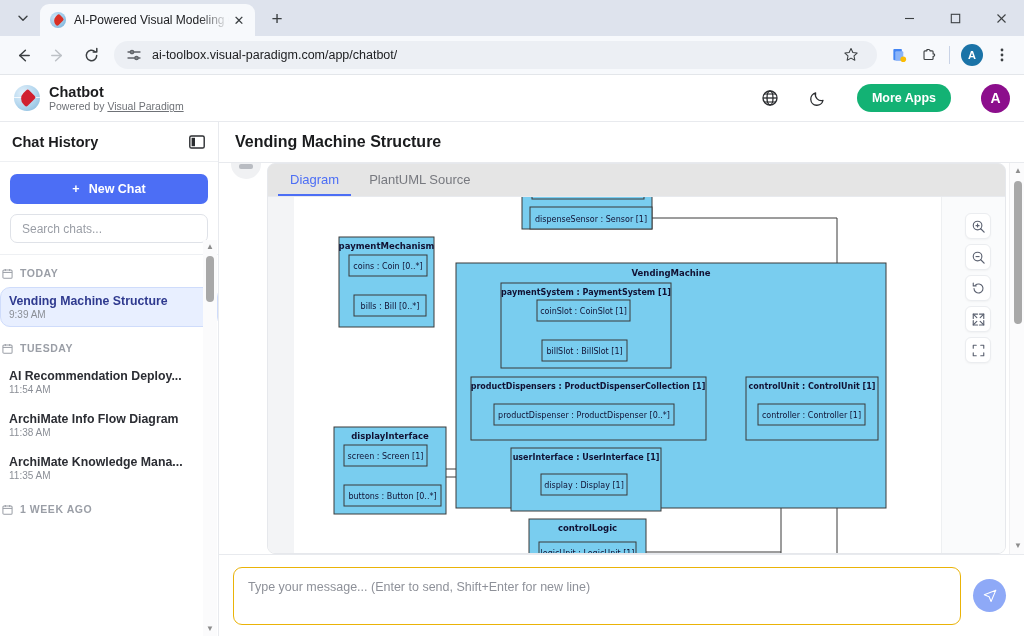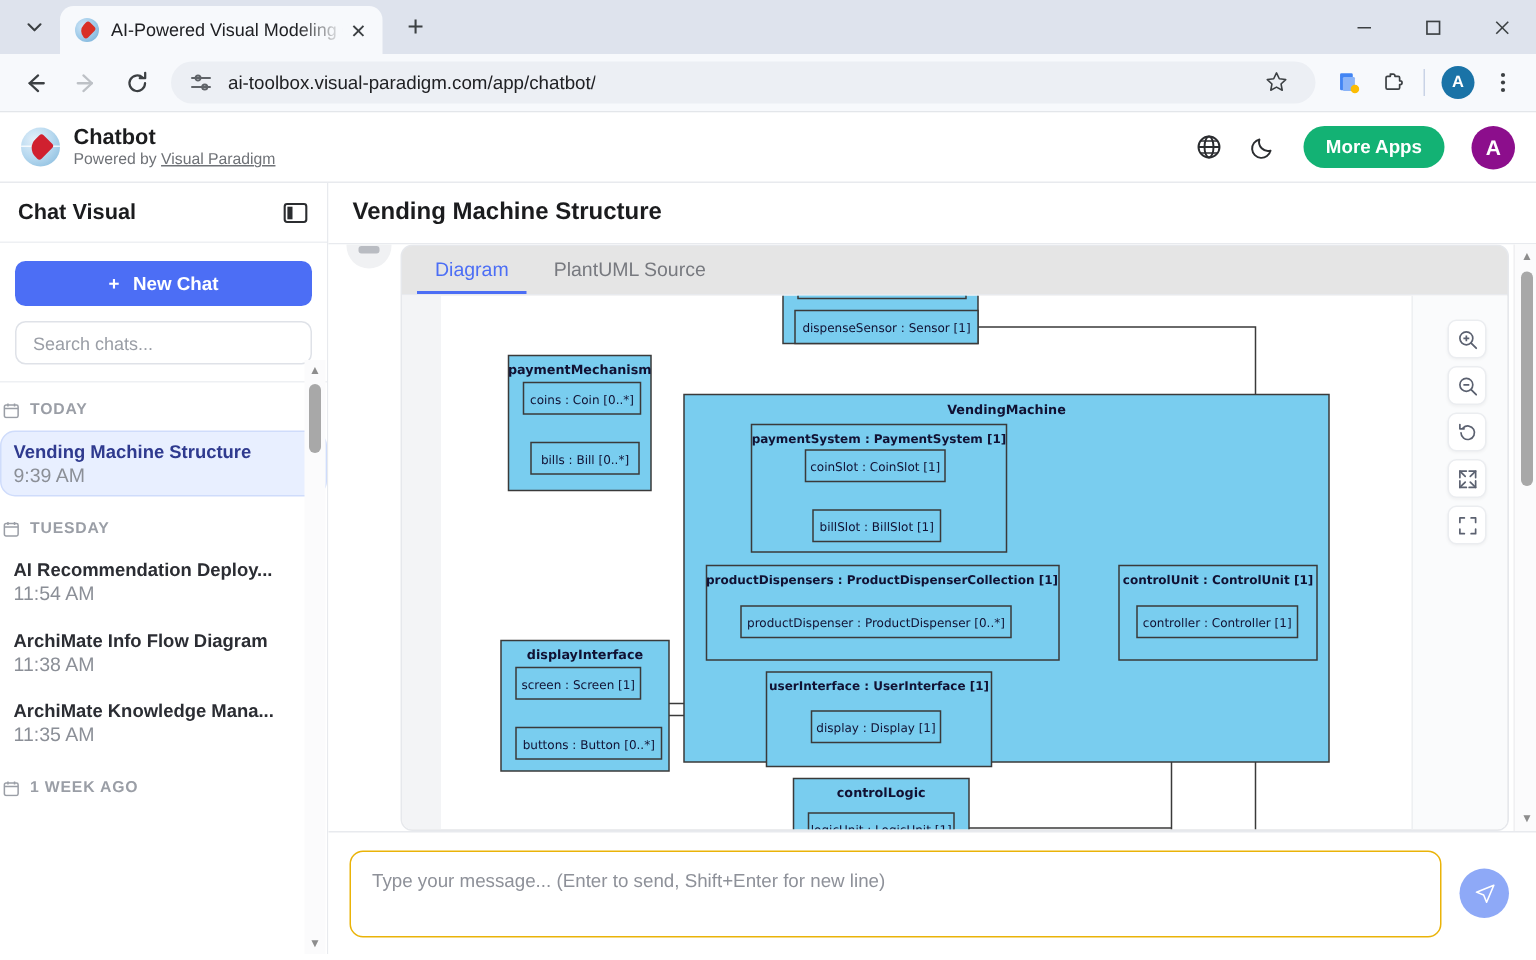--- a/index.html
+++ b/index.html
@@ -154,21 +154,21 @@
   }
   #vp-logo::after {
     content: ""; position: absolute; left: 7px; top: 6px;
     width: 12px; height: 14px; background: #d0202f;
     transform: rotate(45deg); border-radius: 2px 2px 2px 8px;
   }
   #brand-text { line-height: 1.15; }
   #brand-title { font-size: 14.5px; font-weight: 700; color: #1b1c1e; }
   #brand-sub { font-size: 10.5px; color: #6f7277; }
   #brand-sub a { color: #6f7277; text-decoration: underline; }
-  #header-right { margin-left: auto; display: flex; align-items: center; gap: 18px; }
+  #header-right { margin-left: auto; display: flex; align-items: center; gap: 30px; }
   .hdr-icon { width: 18px; height: 18px; color: #2b2d30; cursor: pointer; display:flex; }
   #more-apps-btn {
     background: #13b274; color: #fff;
     font-size: 12.5px; font-weight: 700;
     border: none; border-radius: 15px;
     padding: 7px 15px; cursor: pointer;
     font-family: "Liberation Sans", sans-serif;
   }
   #user-avatar {
     width: 29px; height: 29px; border-radius: 50%;
@@ -235,21 +235,21 @@
     border-radius: 10px;
     cursor: pointer;
     margin-bottom: 3px;
   }
   .chat-item.active { background: #e8efff; border: 1px solid #cfdcfb; padding: 6px 8px; }
   .chat-name {
     font-size: 12.3px; font-weight: 700; color: #2b2d33;
     white-space: nowrap; overflow: hidden; text-overflow: ellipsis;
   }
   .chat-item.active .chat-name { color: #2f3a8f; }
-  .chat-time { font-size: 13px; color: #8b8f97; margin-top: 1px; }
+  .chat-time { font-size: 10px; color: #8b8f97; margin-top: 1px; }
 
   
   #sb-scroll {
     position: absolute; right: 1px; top: 118px;
     width: 14px; height: 396px;
     background: #fbfbfc;
   }
   #sb-scroll .sb-up, #sb-scroll .sb-down {
     position: absolute; left: 2px; width: 10px; height: 10px;
     color: #8d8d8d; font-size: 8px; text-align: center; line-height: 10px;
@@ -518,21 +518,21 @@
     </span>
     <button id="more-apps-btn">More Apps</button>
     <div id="user-avatar">A</div>
   </div>
 </div>
 
 <div id="app-body">
 
   <div id="sidebar">
     <div id="sidebar-header">
-      <span id="sidebar-title">Chat Visual</span>
+      <span id="sidebar-title">Chat History</span>
       <span id="collapse-btn">
         <svg width="18" height="18" viewBox="0 0 18 18">
             <rect x="1.8" y="3" width="14.4" height="12" rx="1.6" fill="none" stroke="currentColor" stroke-width="1.4"></rect>
             <rect x="3.6" y="4.8" width="3.4" height="8.4" fill="currentColor"></rect>
           </svg>
       </span>
     </div>
 
     <button id="new-chat-btn">
       <span>+</span>

